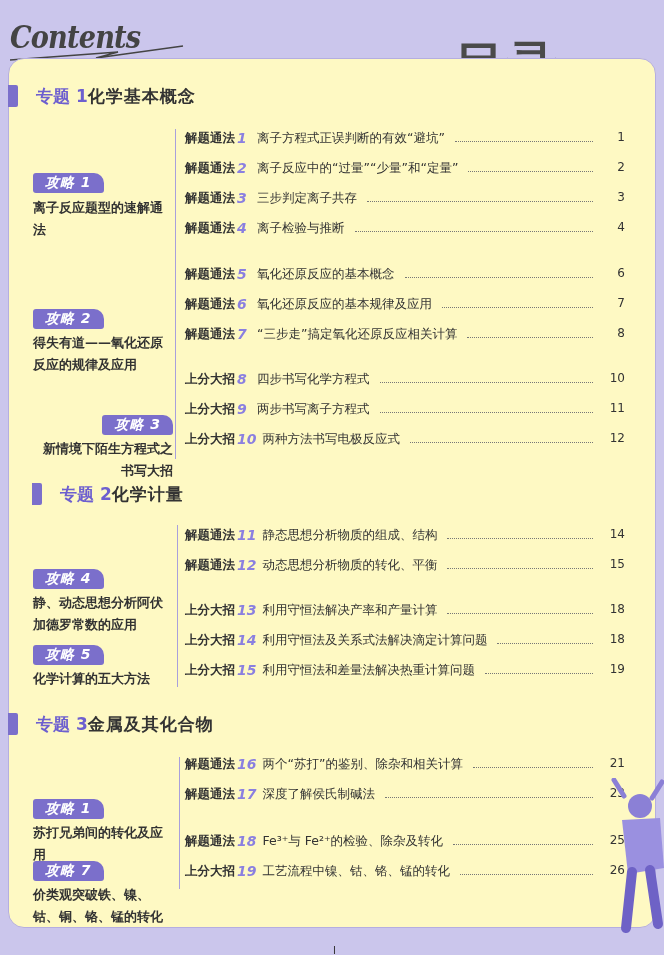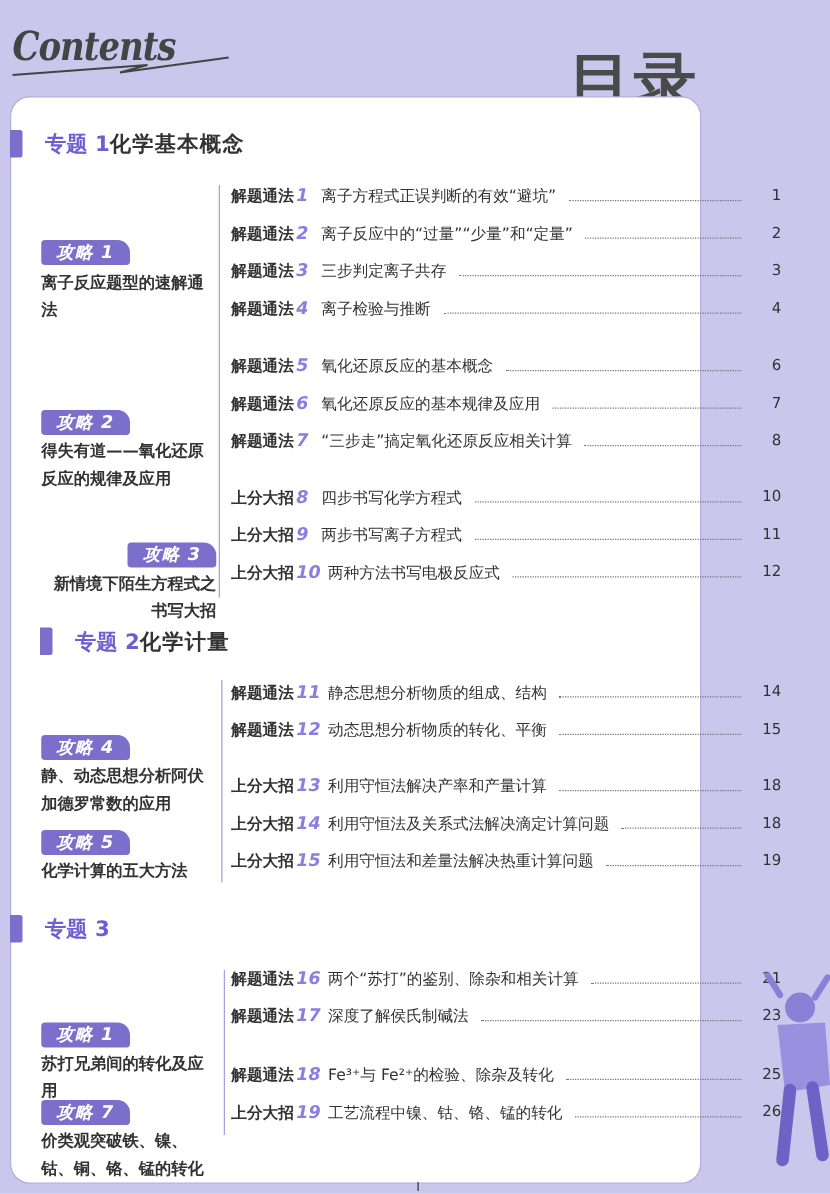--- a/index.html
+++ b/index.html
@@ -2,21 +2,21 @@
 <html><head>
 <meta charset="utf-8">
 <style>
   * { margin:0; padding:0; box-sizing:border-box; }
   html, body { width:664px; height:955px; overflow:hidden; }
   body { background:#cbc6ec; font-family:"DejaVu Sans", "Liberation Sans", sans-serif; color:#333; position:relative; }
   .header { position:absolute; left:0; top:0; width:585px; height:72px; }
   .contents-logo { position:absolute; left:10px; top:18px; font-family:"DejaVu Serif", serif; font-style:italic; font-weight:bold; font-size:32px; color:#444; letter-spacing:-1px; transform:scaleX(0.85); transform-origin:left; }
   .logo-swoosh { position:absolute; left:8px; top:42px; width:180px; height:22px; }
   .page-title-big { position:absolute; right:26px; top:32px; font-size:50px; font-weight:bold; color:#4a4a4a; letter-spacing:2px; }
-  .card { position:absolute; left:8px; top:77px; width:553px; height:870px; background:#ffffff; border-radius:16px; border:1px solid #b5aee0; }
+  .card { position:absolute; left:8px; top:58px; width:648px; height:870px; background:#fef9c3; border-radius:16px; border:1px solid #b5aee0; }
   .section-head { position:absolute; left:0; height:22px; display:flex; align-items:center; }
   .section-bar { width:10px; height:22px; background:#7b6fcb; border-radius:0 2px 2px 0; margin-left:-1px; }
   .section-num { margin-left:18px; font-size:17px; font-weight:bold; color:#6d5fcf; }
   .section-title { margin-left:0; font-size:17px; font-weight:bold; color:#333; letter-spacing:1px; }
   .strategy { position:absolute; left:24px; width:140px; }
   .strategy-tag { display:inline-block; background:#7b6fcb; color:#fff; font-style:italic; font-weight:bold; font-size:14px; padding:1px 12px 1px 12px; border-radius:3px 10px 3px 3px; letter-spacing:1px;margin-top:38px; }
   .strategy-desc { font-size:13px; line-height:22px; color:#333; margin-top:3px; font-weight:bold; }
   .vline { position:absolute; width:1px; background:#a8a0dc; }
   .entry { position:absolute; left:176px; width:440px; height:18px; display:flex; align-items:flex-start; font-size:12.5px; }
   .entry-kind { font-weight:bold; color:#333; font-size:12.5px; white-space:nowrap; }
@@ -181,20 +181,21 @@
     <span class="entry-kind">上分大招</span>
     <span class="entry-num">15</span>
     <span class="entry-title">利用守恒法和差量法解决热重计算问题</span>
     <span class="entry-dots"></span>
     <span class="entry-page">19</span>
   </div>
 
   <div class="section-head" style="top:654px;">
     <div class="section-bar"></div>
     <span class="section-num">专题 3</span>
+    <span class="section-title">金属及其化合物</span>
   </div>
 
   <div class="strategy" style="top:702px;">
     <span class="strategy-tag">攻略 1</span>
     <div class="strategy-desc">苏打兄弟间的转化及应用</div>
   </div>
   <div class="strategy" style="top:764px;">
     <span class="strategy-tag">攻略 7</span>
     <div class="strategy-desc">价类观突破铁、镍、钴、铜、铬、锰的转化</div>
   </div>

